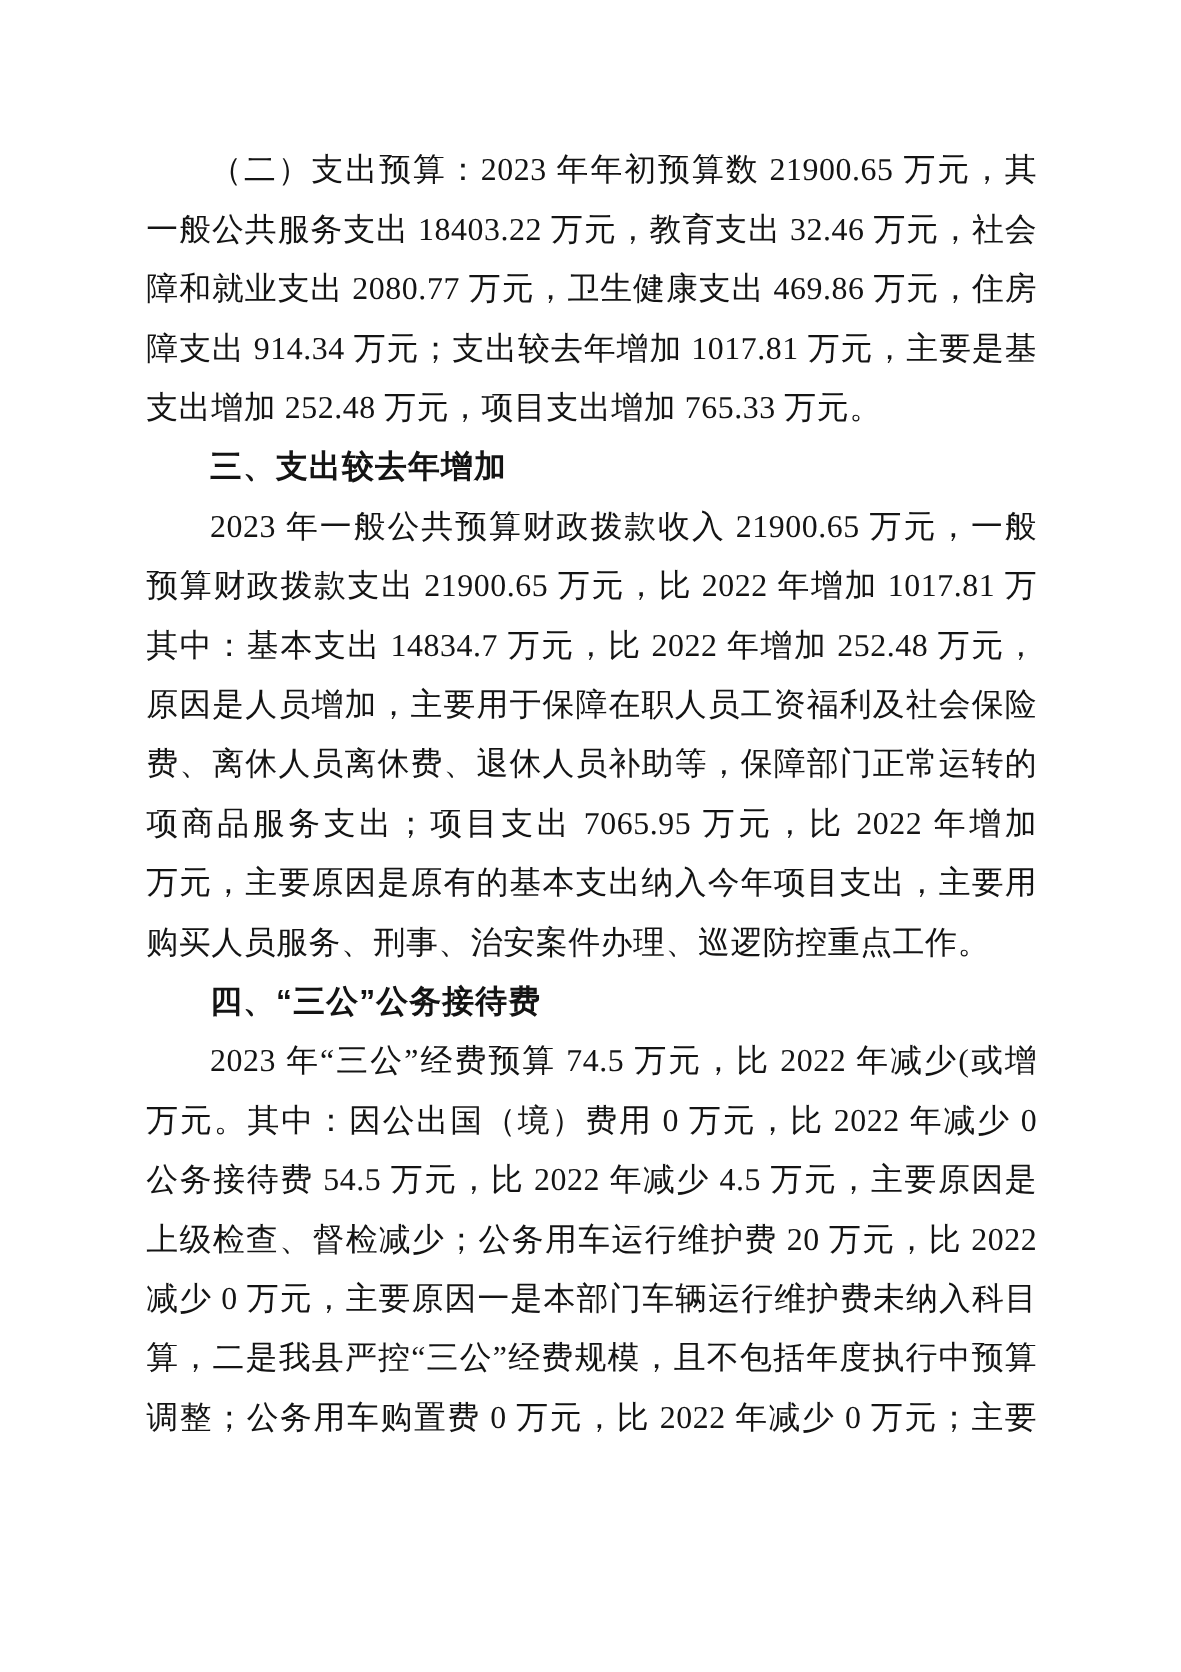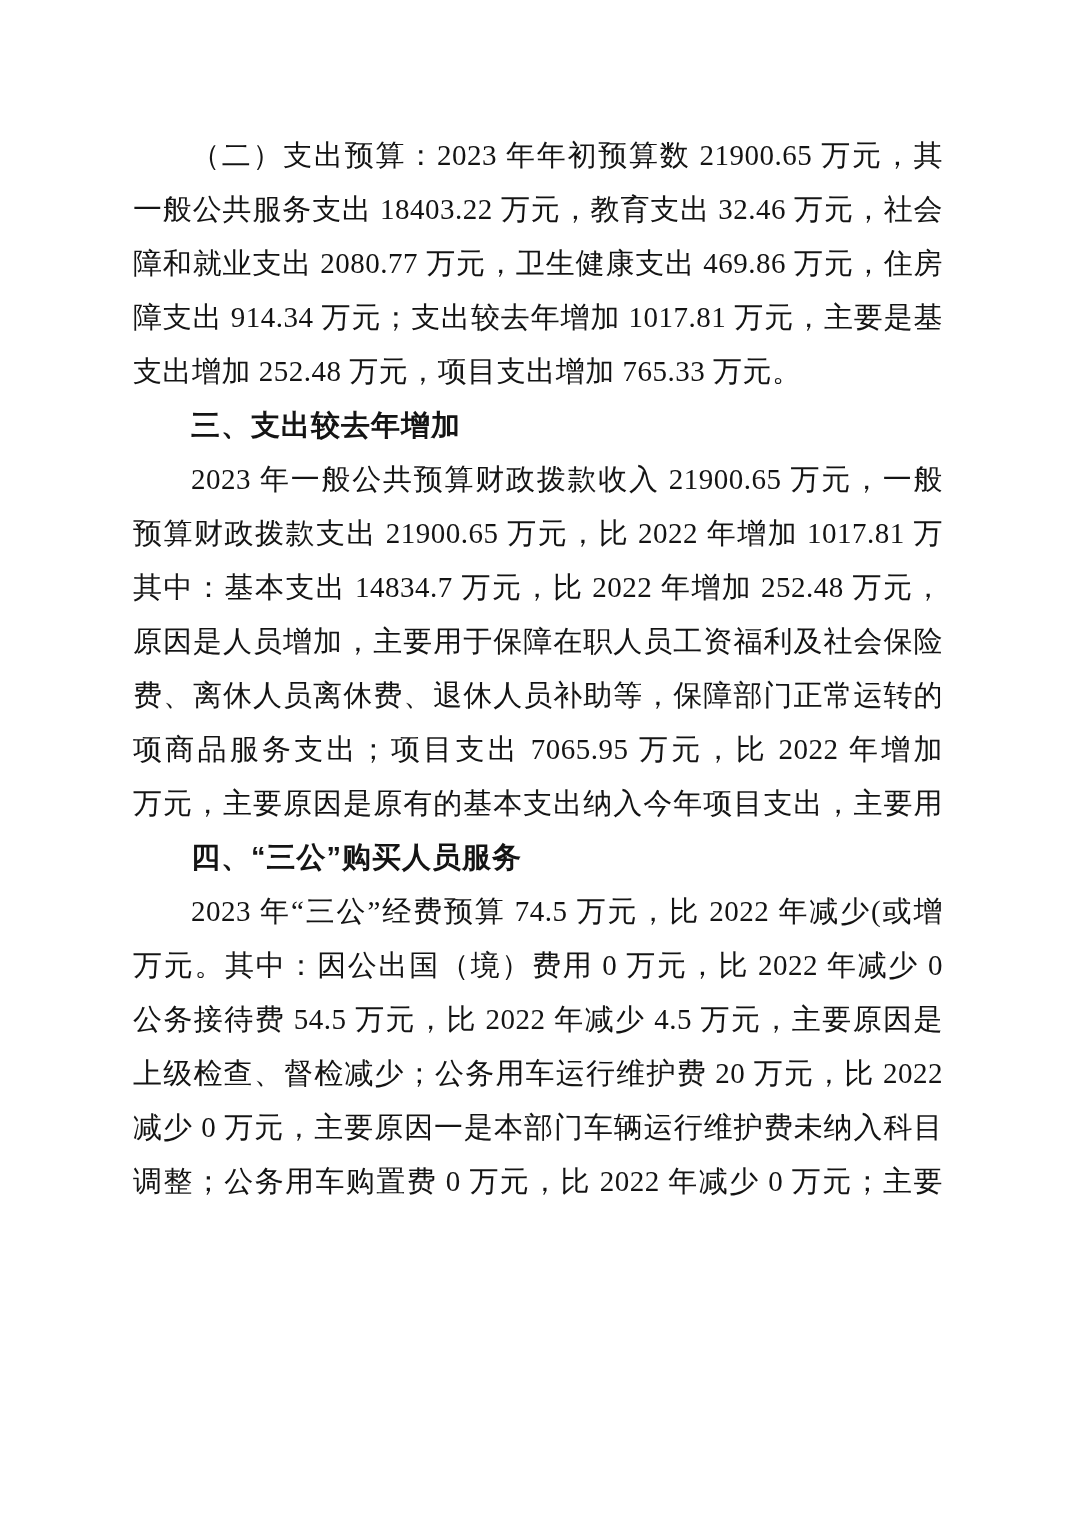--- a/index.html
+++ b/index.html
@@ -61,25 +61,27 @@
       <div class="line indent heading">三、支出较去年增加</div>
     </div>
     <div class="block">
       <div class="line indent fill">2023 年一般公共预算财政拨款收入 21900.65 万元，一般公共</div>
       <div class="line fill">预算财政拨款支出 21900.65 万元，比 2022 年增加 1017.81 万元。</div>
       <div class="line fill">其中：基本支出 14834.7 万元，比 2022 年增加 252.48 万元，主要</div>
       <div class="line fill">原因是人员增加，主要用于保障在职人员工资福利及社会保险缴</div>
       <div class="line fill">费、离休人员离休费、退休人员补助等，保障部门正常运转的各</div>
       <div class="line fill">项商品服务支出；项目支出 7065.95 万元，比 2022 年增加 765.33</div>
       <div class="line fill">万元，主要原因是原有的基本支出纳入今年项目支出，主要用于</div>
+      <div class="line">购买人员服务、刑事、治安案件办理、巡逻防控重点工作。</div>
     </div>
     <div class="block">
-      <div class="line indent heading">四、“三公”购买人员服务</div>
+      <div class="line indent heading">四、“三公”公务接待费</div>
     </div>
     <div class="block">
       <div class="line indent fill">2023 年“三公”经费预算 74.5 万元，比 2022 年减少(或增加)</div>
       <div class="line fill">万元。其中：因公出国（境）费用 0 万元，比 2022 年减少 0 万元；</div>
       <div class="line fill">公务接待费 54.5 万元，比 2022 年减少 4.5 万元，主要原因是接待</div>
       <div class="line fill">上级检查、督检减少；公务用车运行维护费 20 万元，比 2022 年</div>
       <div class="line fill">减少 0 万元，主要原因一是本部门车辆运行维护费未纳入科目预</div>
+      <div class="line fill">算，二是我县严控“三公”经费规模，且不包括年度执行中预算</div>
       <div class="line fill">调整；公务用车购置费 0 万元，比 2022 年减少 0 万元；主要原因</div>
     </div>
   </main>
 
 </body></html>

